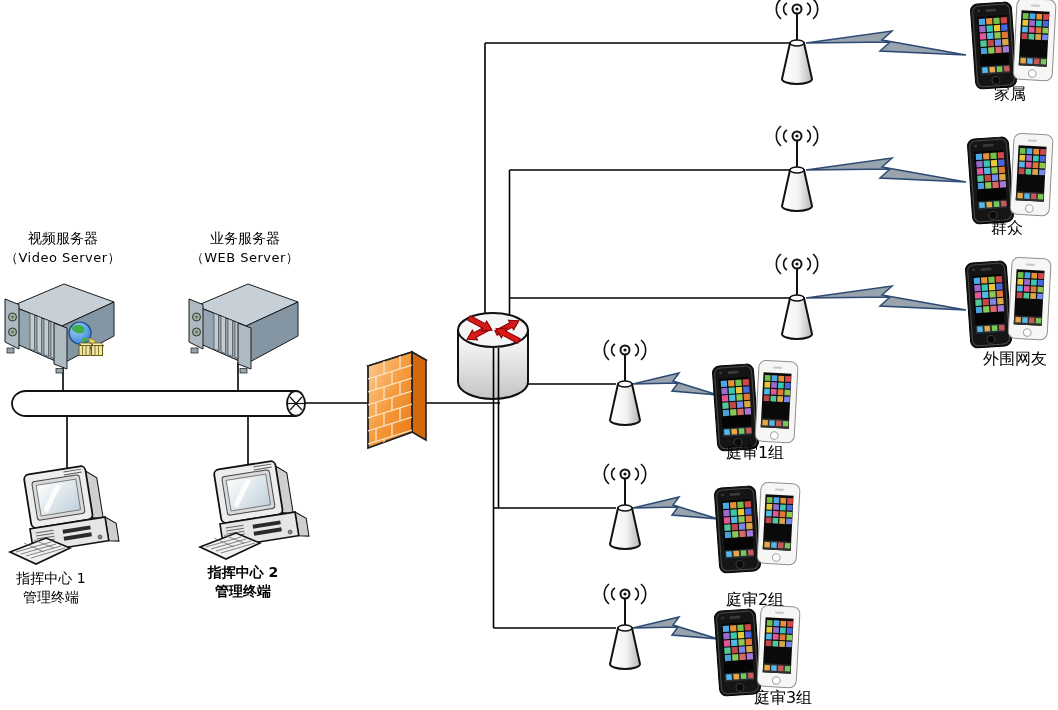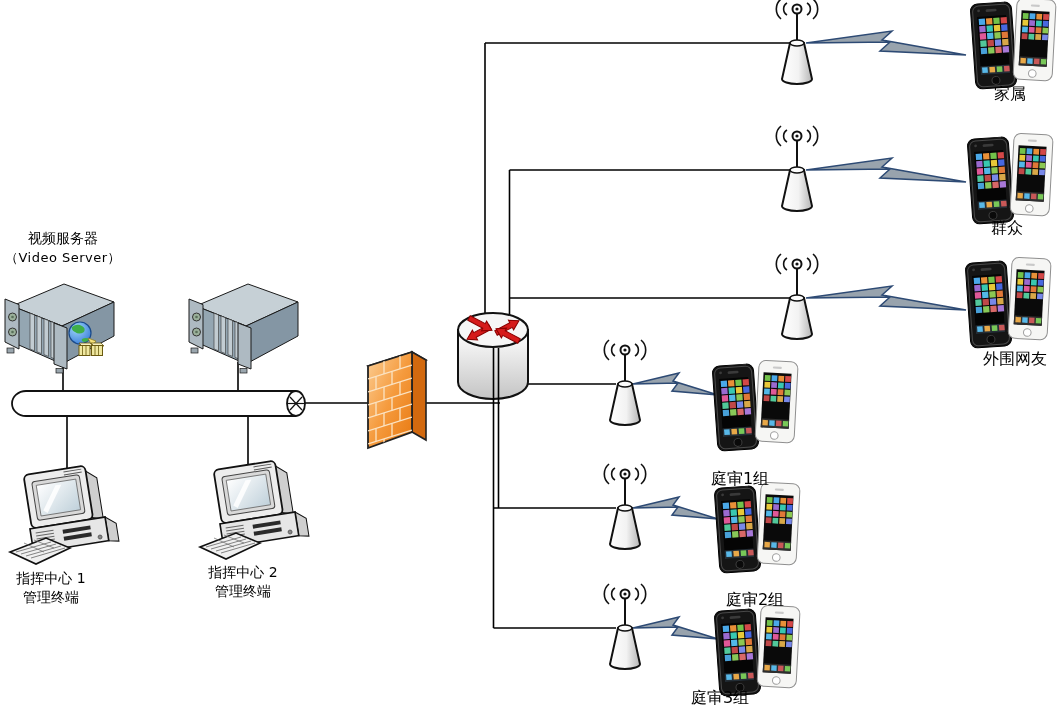--- a/index.html
+++ b/index.html
@@ -284,31 +284,35 @@
   <use href="#pp" x="713" y="357"></use>
   <use href="#pp" x="715" y="479"></use>
   <use href="#pp" x="715" y="602"></use>
 </svg>
 
 <div class="lbl f14" style="left:-12px;top:229px;width:150px;">
   <div>视频服务器</div>
   <div class="en">（Video Server）</div>
 </div>
 
+<div class="lbl f14" style="left:170px;top:229px;width:150px;">
+  <div>业务服务器</div>
+  <div class="en">（WEB Server）</div>
+</div>
 
 <div class="lbl f14" style="left:-14px;top:569px;width:130px;">
   <div>指挥中心 1</div>
   <div>管理终端</div>
 </div>
 
-<div class="lbl f14" style="left:178px;top:563px;width:130px;">
+<div class="lbl f14" style="left:178px;top:563px;width:130px;font-weight:bold;">
   <div>指挥中心 2</div>
   <div>管理终端</div>
 </div>
 
 <div class="lbl f16" style="left:950px;top:84px;width:120px;">家属</div>
 <div class="lbl f16" style="left:947px;top:218px;width:120px;">群众</div>
 <div class="lbl f16" style="left:955px;top:349px;width:120px;">外围网友</div>
-<div class="lbl f16" style="left:680px;top:443px;width:120px;margin-top:26px;">庭审1组</div>
+<div class="lbl f16" style="left:695px;top:443px;width:120px;">庭审1组</div>
 <div class="lbl f16" style="left:695px;top:590px;width:120px;">庭审2组</div>
-<div class="lbl f16" style="left:660px;top:688px;width:120px;">庭审3组</div>
+<div class="lbl f16" style="left:723px;top:688px;width:120px;">庭审3组</div>
 
 </div>
 
 </body></html>

